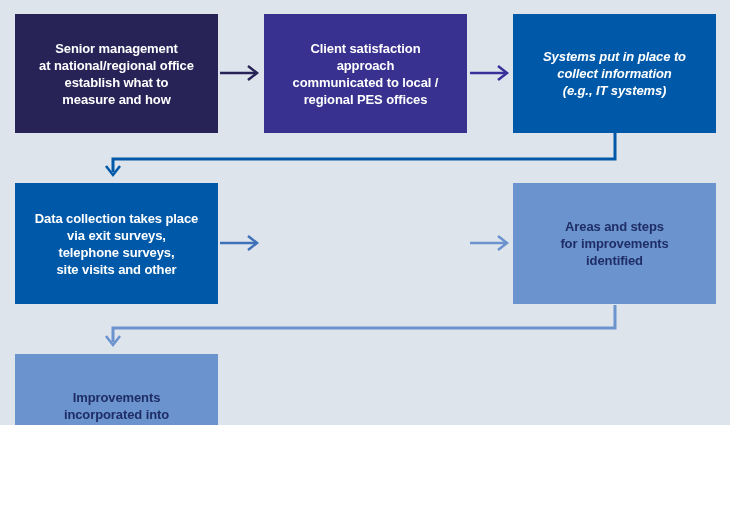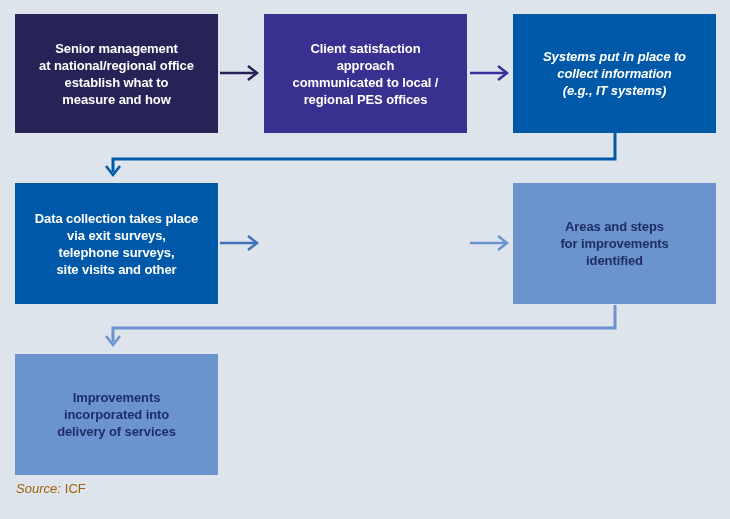--- a/index.html
+++ b/index.html
@@ -1,20 +1,20 @@
 <!DOCTYPE html>
 <html><head>
 <meta charset="utf-8">
 <style>
   html, body { margin: 0; padding: 0; }
   body { font-family: "Liberation Sans", sans-serif; }
   .canvas {
     position: relative;
     width: 730px;
-    height: 519px;
+    height: 425px;
     background: #dde4ec;
     overflow: hidden;
   }
   .arrow-layer {
     position: absolute;
     inset: 0;
     width: 730px;
     height: 519px;
     pointer-events: none;
     z-index: 1;

